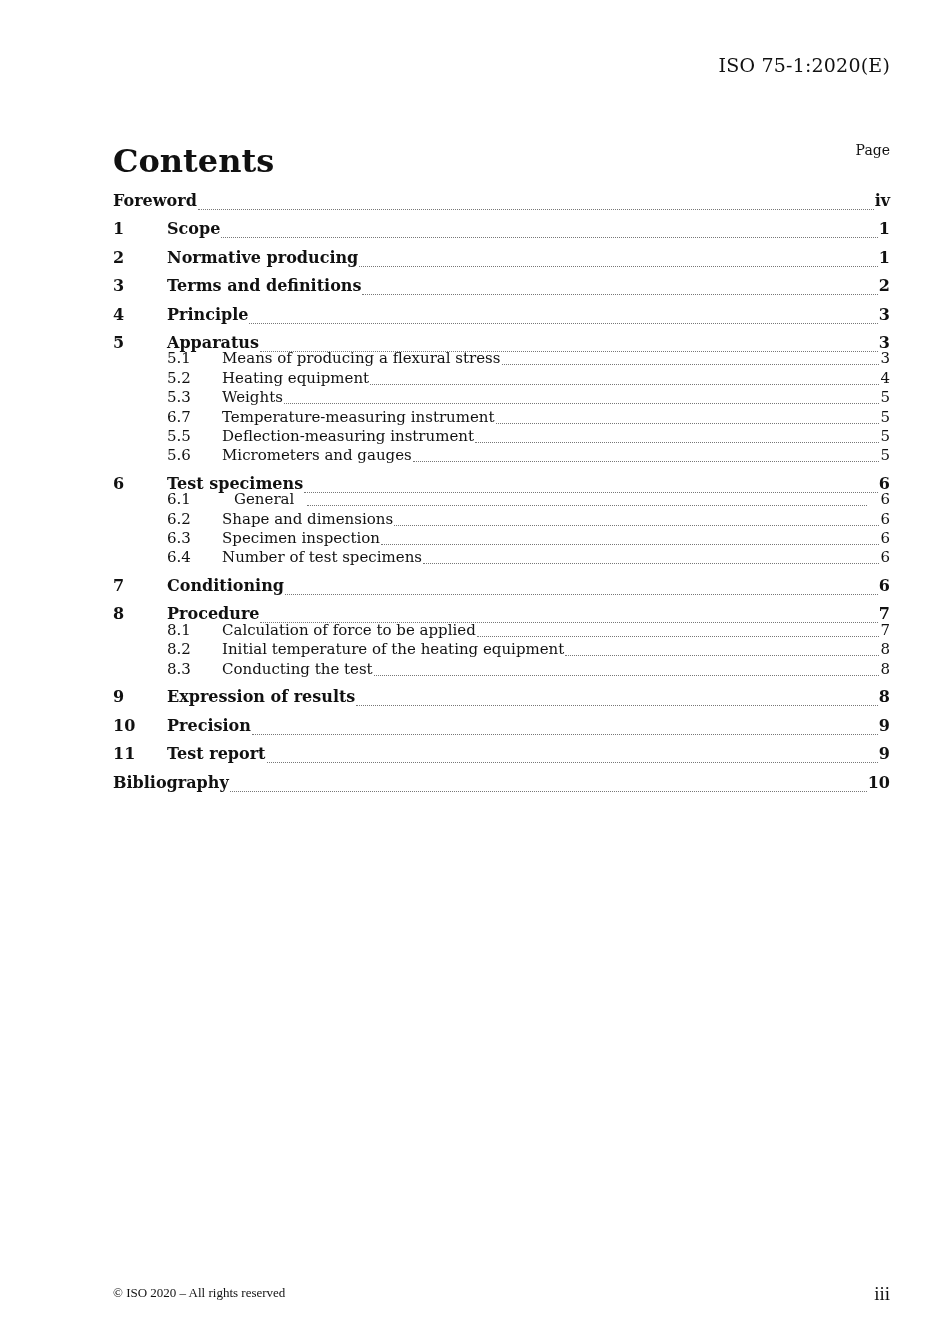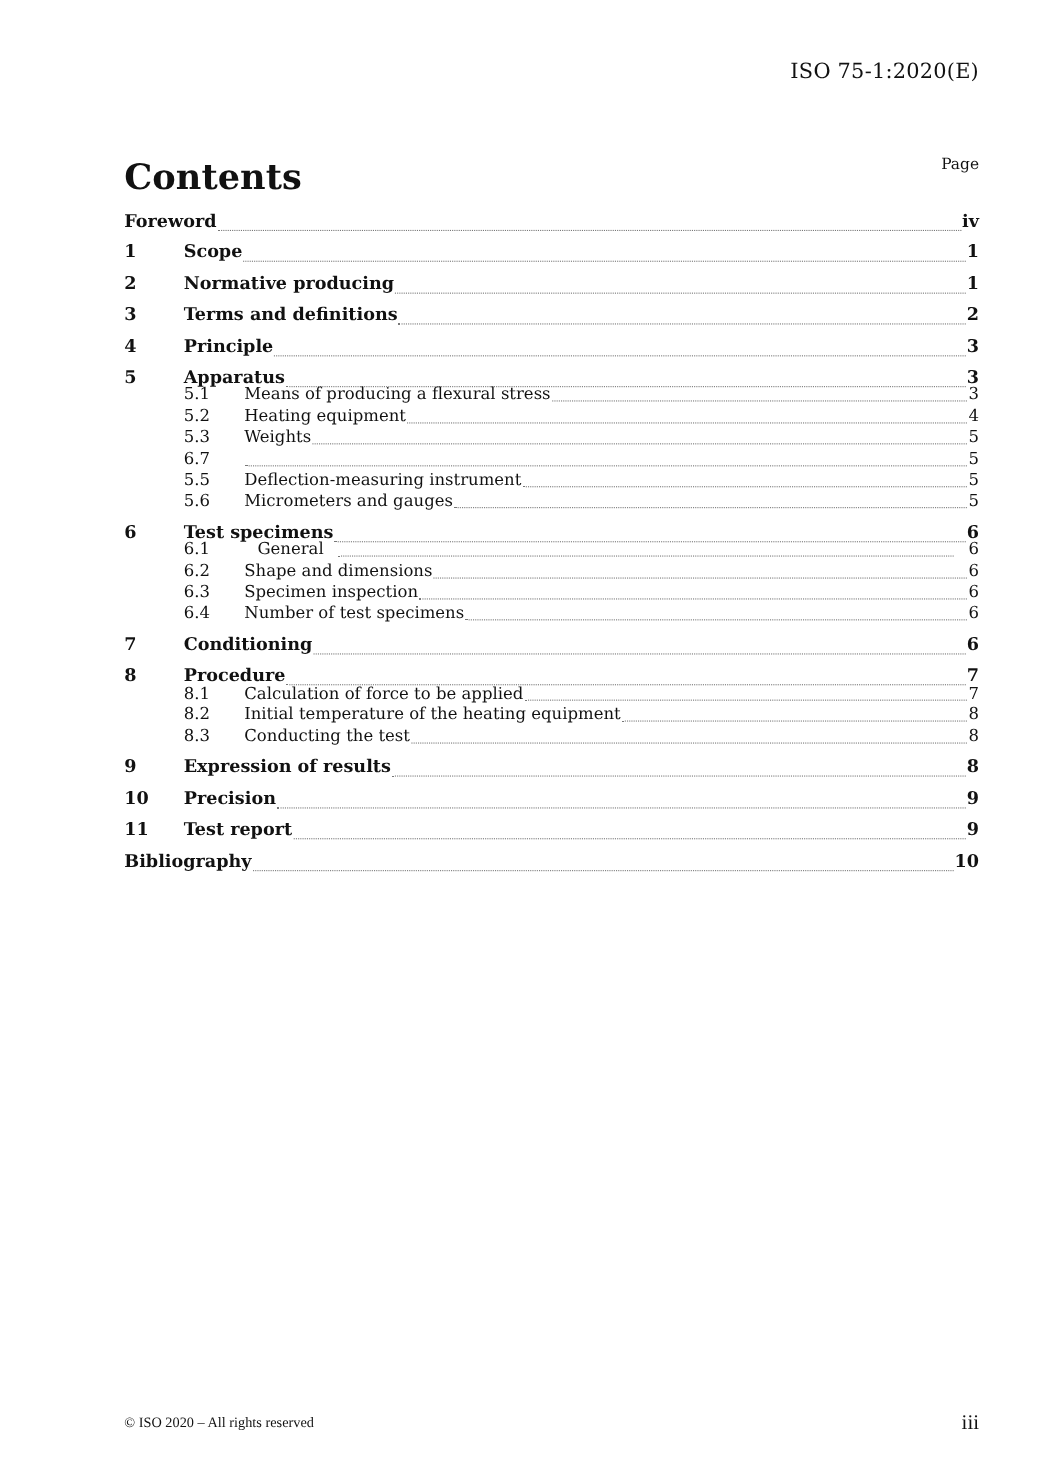--- a/index.html
+++ b/index.html
@@ -103,20 +103,21 @@
       <span class="pg">4</span>
     </div>
     <div class="row l2">
       <span class="num2">5.3</span>
       <span class="label">Weights</span>
       <span class="leader"></span>
       <span class="pg">5</span>
     </div>
     <div class="row l2">
       <span class="num2">6.7</span>
+      <span class="label">Temperature-measuring instrument</span>
       <span class="leader"></span>
       <span class="pg">5</span>
     </div>
     <div class="row l2">
       <span class="num2">5.5</span>
       <span class="label">Deflection-measuring instrument</span>
       <span class="leader"></span>
       <span class="pg">5</span>
     </div>
     <div class="row l2">

